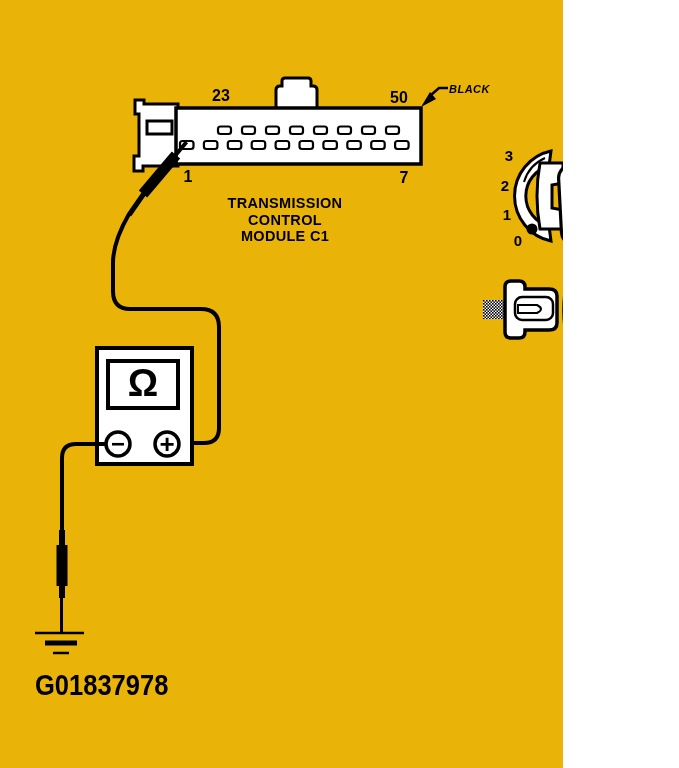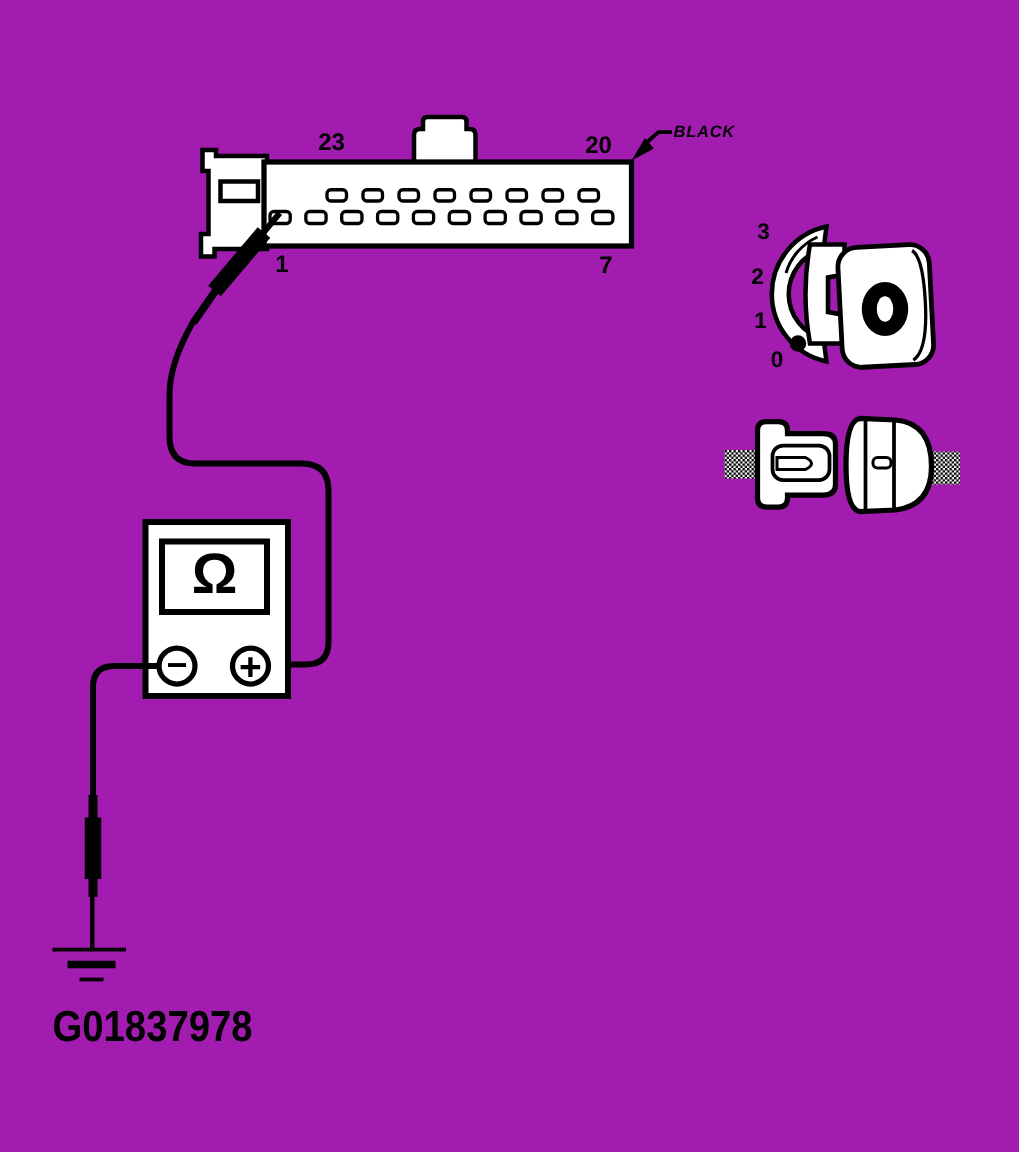--- a/index.html
+++ b/index.html
@@ -1,17 +1,17 @@
 <!DOCTYPE html>
 <html><head>
 <meta charset="utf-8">
 <style>
   html,body{margin:0;padding:0;background:#fff;}
   .canvas{
-    position:relative;width:679px;height:768px;background:#a21caf;
+    position:relative;width:563px;height:768px;background:#eab308;
     font-family:"Liberation Sans",sans-serif;overflow:hidden;
   }
   svg{position:absolute;left:0;top:0;}
   .lbl{
     position:absolute;color:#000;font-weight:bold;white-space:nowrap;
     font-family:"Liberation Sans",sans-serif;line-height:1;
   }
   .ctr{transform:translate(-50%,-50%);}
   .pinlbl{font-size:16px;}
   .iglbl{font-size:15px;}
@@ -128,26 +128,31 @@
       <rect x="515" y="297" width="38" height="23" rx="7" stroke-width="2.5" fill="#fff"></rect>
       <path d="M 518,305 L 537,305 Q 545,309 537,313 L 518,313 Z" stroke-width="2" fill="#fff"></path>
       <path d="M 573,279 Q 564,281 564,310 Q 564,339 573,341 L 597,340 Q 621,337 621,311 Q 621,282 597,280 Z" stroke-width="3.5" fill="#fff"></path>
       <line x1="577" y1="280" x2="577" y2="340" stroke-width="2.5"></line>
       <line x1="596" y1="280" x2="596" y2="339" stroke-width="2.5"></line>
       <rect x="582" y="305" width="12" height="7" rx="3" stroke-width="2" fill="#fff"></rect>
     </g>
   </svg>
 
   <div class="lbl ctr pinlbl" style="left:221px;top:96px;">23</div>
-  <div class="lbl ctr pinlbl" style="left:399px;top:98px;">20</div>
+  <div class="lbl ctr pinlbl" style="left:399px;top:98px;">50</div>
   <div class="lbl ctr pinlbl" style="left:188px;top:177px;">1</div>
   <div class="lbl ctr pinlbl" style="left:404px;top:178px;">7</div>
 
   <div class="lbl blacklbl">BLACK</div>
 
+  <div class="lbl caption">
+    <span style="display:block">TRANSMISSION</span>
+    <span style="display:block">CONTROL</span>
+    <span style="display:block">MODULE C1</span>
+  </div>
 
   <div class="lbl ctr iglbl" style="left:509px;top:155px;">3</div>
   <div class="lbl ctr iglbl" style="left:505px;top:185px;">2</div>
   <div class="lbl ctr iglbl" style="left:507px;top:214px;">1</div>
   <div class="lbl ctr iglbl" style="left:518px;top:240px;">0</div>
 
   <div class="lbl ctr omega">Ω</div>
   <div class="lbl ctr minus">−</div>
   <div class="lbl ctr plus">+</div>
 

